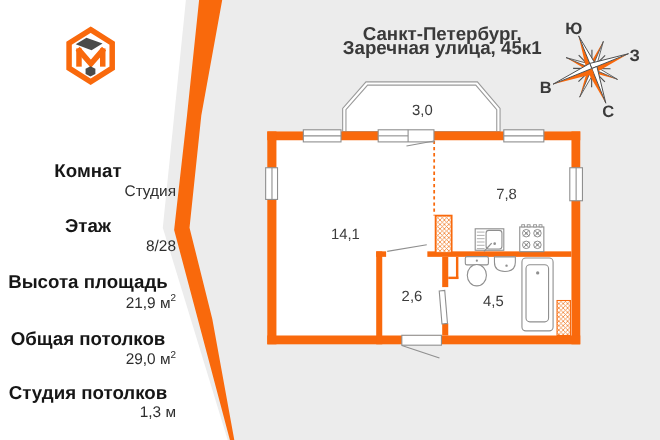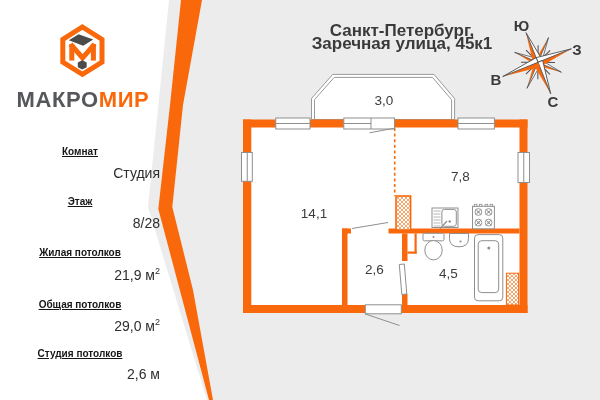--- a/index.html
+++ b/index.html
@@ -1,19 +1,19 @@
 <!DOCTYPE html>
 <html><head>
 <meta charset="utf-8">
 <style>
   html,body{margin:0;padding:0;}
   body{width:600px;height:400px;overflow:hidden;font-family:"Liberation Sans",sans-serif;}
   #page{position:relative;width:600px;height:400px;background:#ececec;}
   .abs{position:absolute;}
-  .sideL{left:0;width:160px;text-align:center;font-weight:bold;font-size:10px;color:#161616;text-decoration:underline;}
+  .sideL{left:0;width:160px;text-align:center;font-weight:bold;font-size:17px;color:#161616;}
   .sideV{left:0;width:160px;text-align:right;font-size:14px;color:#2e2e2e;}
   sup{font-size:9px;}
 </style>
 </head>
 <body>
 <div id="page">
 <svg class="abs" style="left:0;top:0" width="600" height="400" viewBox="0 0 600 400">
   <defs>
     <pattern id="hatch" width="4" height="4" patternUnits="userSpaceOnUse">
       <rect width="4" height="4" fill="#ffffff"></rect>
@@ -175,27 +175,26 @@
     </g>
   </g>
   <g font-family="Liberation Sans, sans-serif" font-size="15" font-weight="bold" fill="#3a3a3a" text-anchor="middle">
     <text x="521.5" y="31">Ю</text>
     <text x="577" y="55">З</text>
     <text x="496" y="84.5">В</text>
     <text x="553" y="106.5">С</text>
   </g>
 </svg>
 
-<div class="abs" style="left:0;top:87px;width:166px;text-align:center;font-size:22px;font-weight:bold;letter-spacing:0.6px;color:#55575a;">МАКРО<span style="color:#f9690c">МИР</span></div>
 
 <div class="abs" style="left:302px;top:24px;width:200px;text-align:center;font-size:17px;font-weight:bold;line-height:13px;color:#3a3a3a;">Санкт-Петербург,<br>Заречная улица, 45к1</div>
 
 <div class="abs sideL" style="top:146px;">Комнат</div>
 <div class="abs sideV" style="top:165px;">Студия</div>
 <div class="abs sideL" style="top:196px;">Этаж</div>
 <div class="abs sideV" style="top:215px;">8/28</div>
-<div class="abs sideL" style="top:247px;">Жилая потолков</div>
+<div class="abs sideL" style="top:247px;">Высота площадь</div>
 <div class="abs sideV" style="top:266px;">21,9 м<sup>2</sup></div>
 <div class="abs sideL" style="top:299px;">Общая потолков</div>
 <div class="abs sideV" style="top:317px;">29,0 м<sup>2</sup></div>
 <div class="abs sideL" style="top:348px;">Студия потолков</div>
-<div class="abs sideV" style="top:366px;">2,6 м</div>
+<div class="abs sideV" style="top:366px;">1,3 м</div>
 </div>
 
 </body></html>

